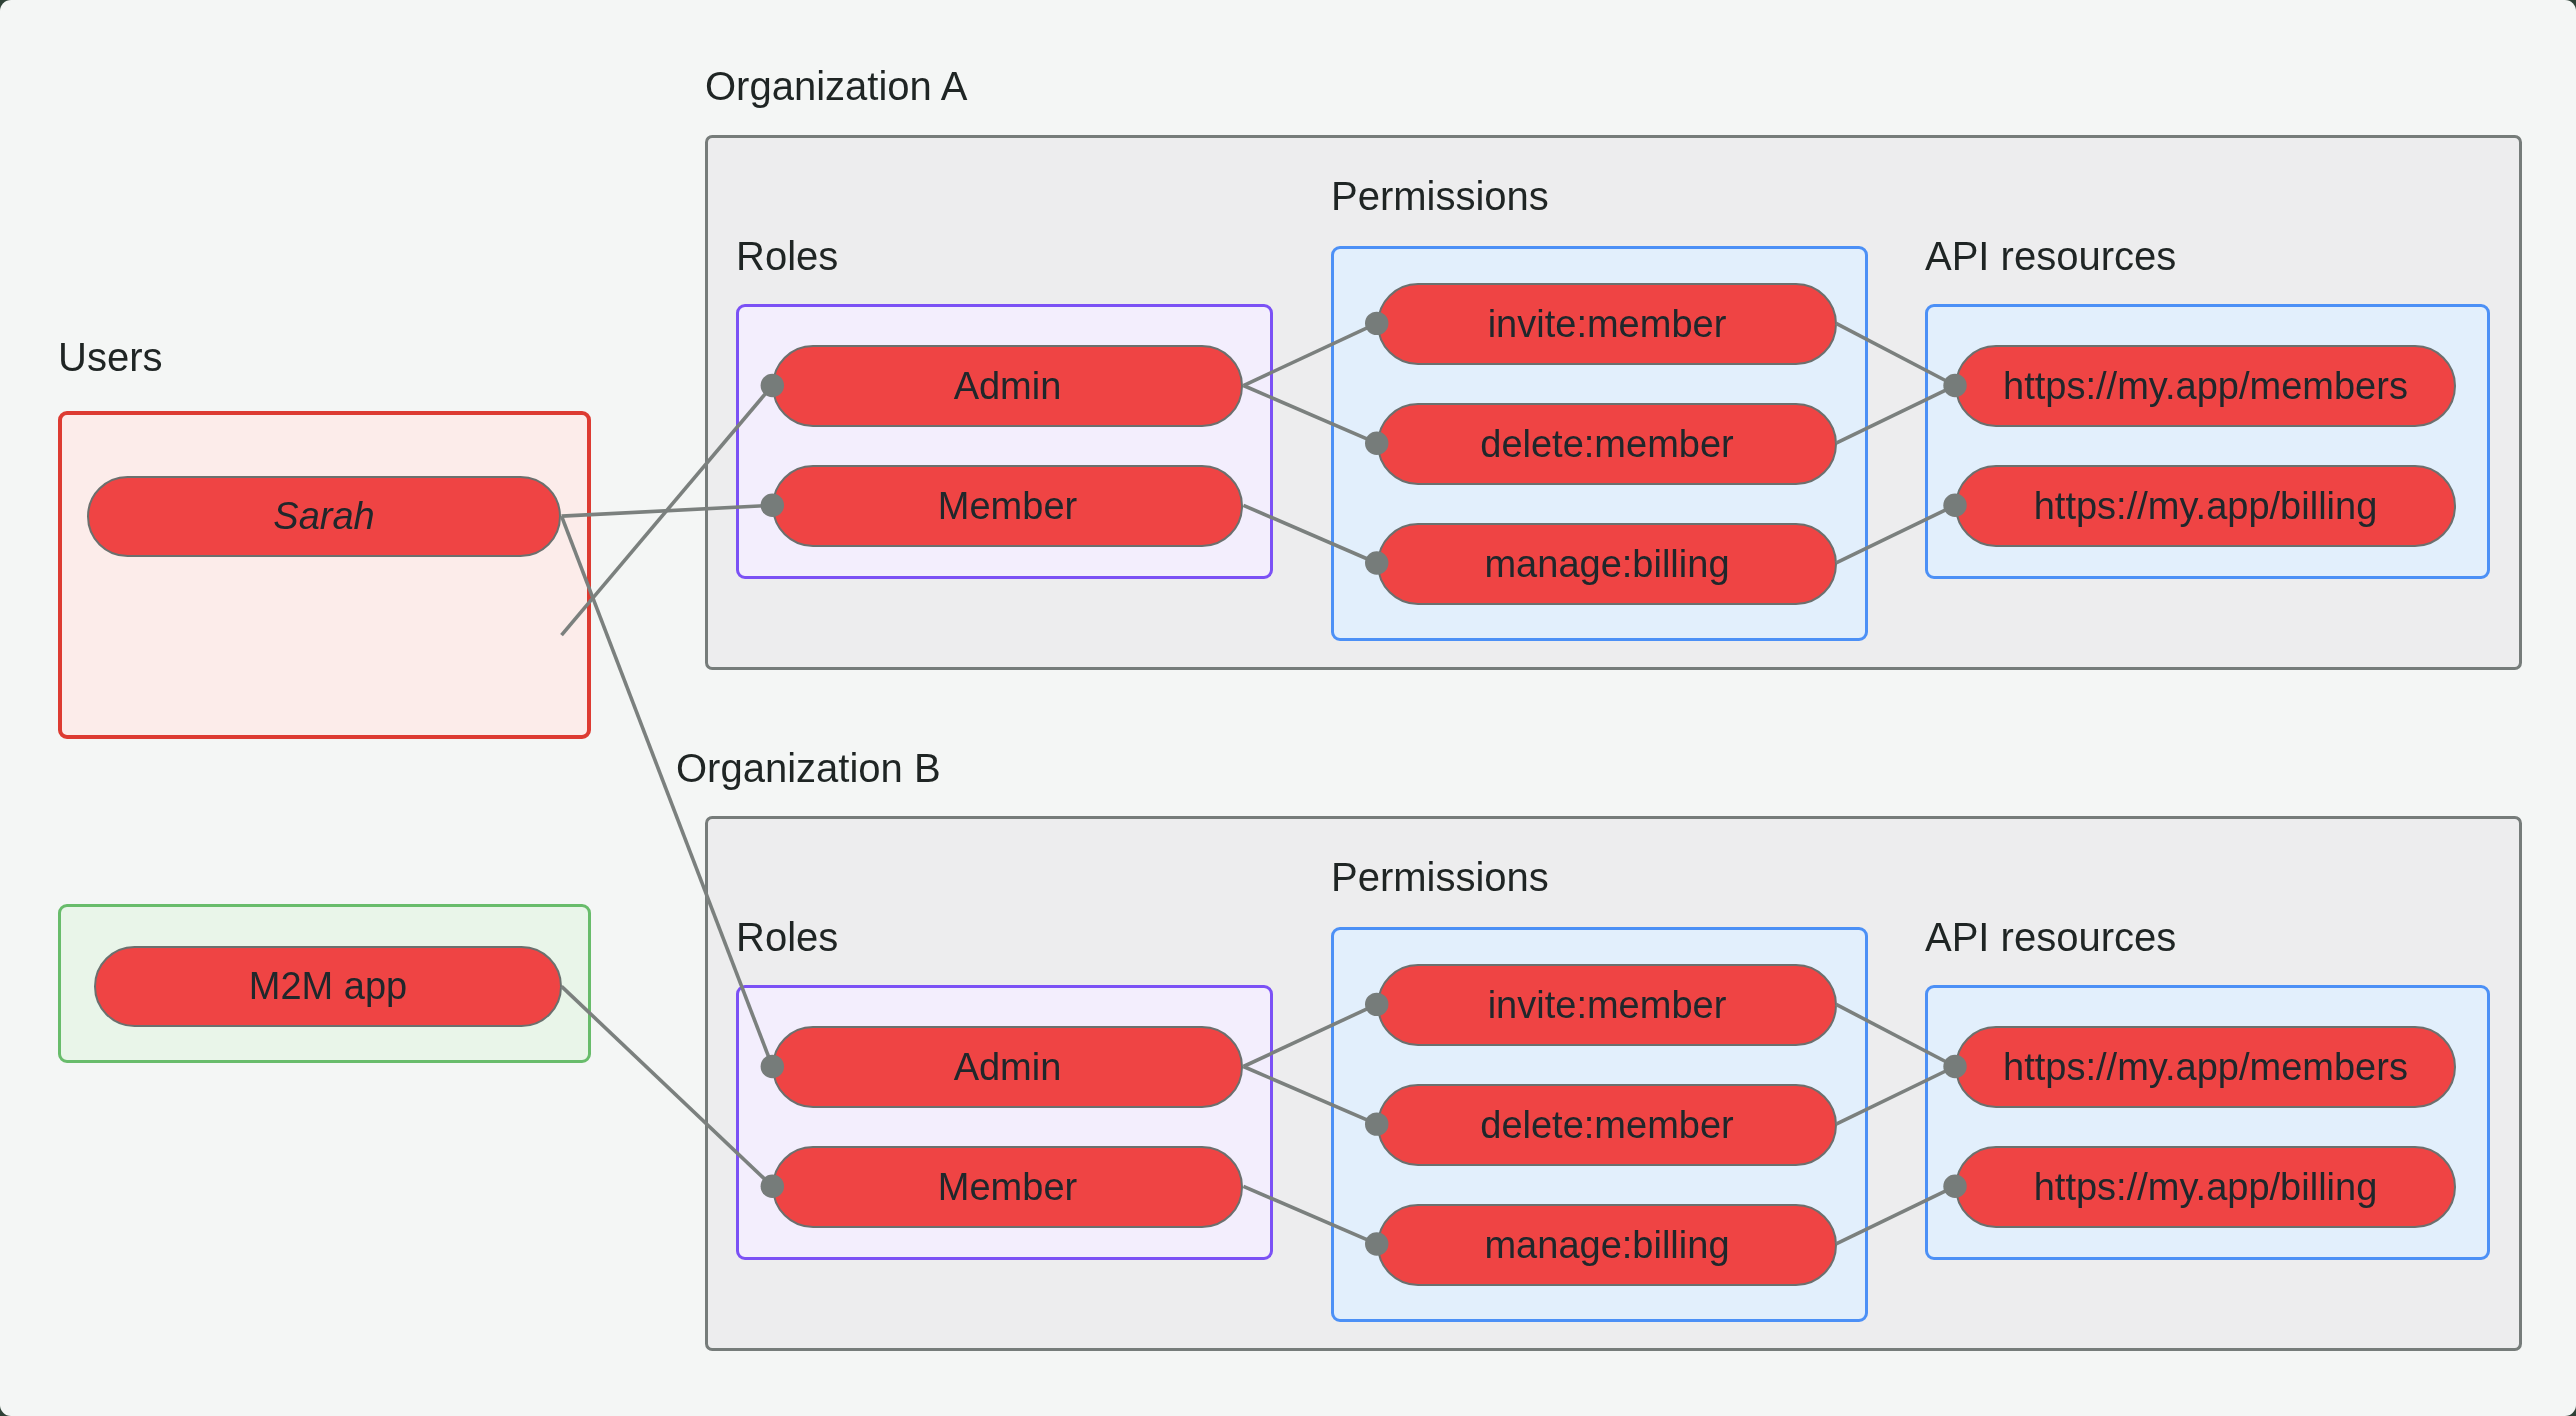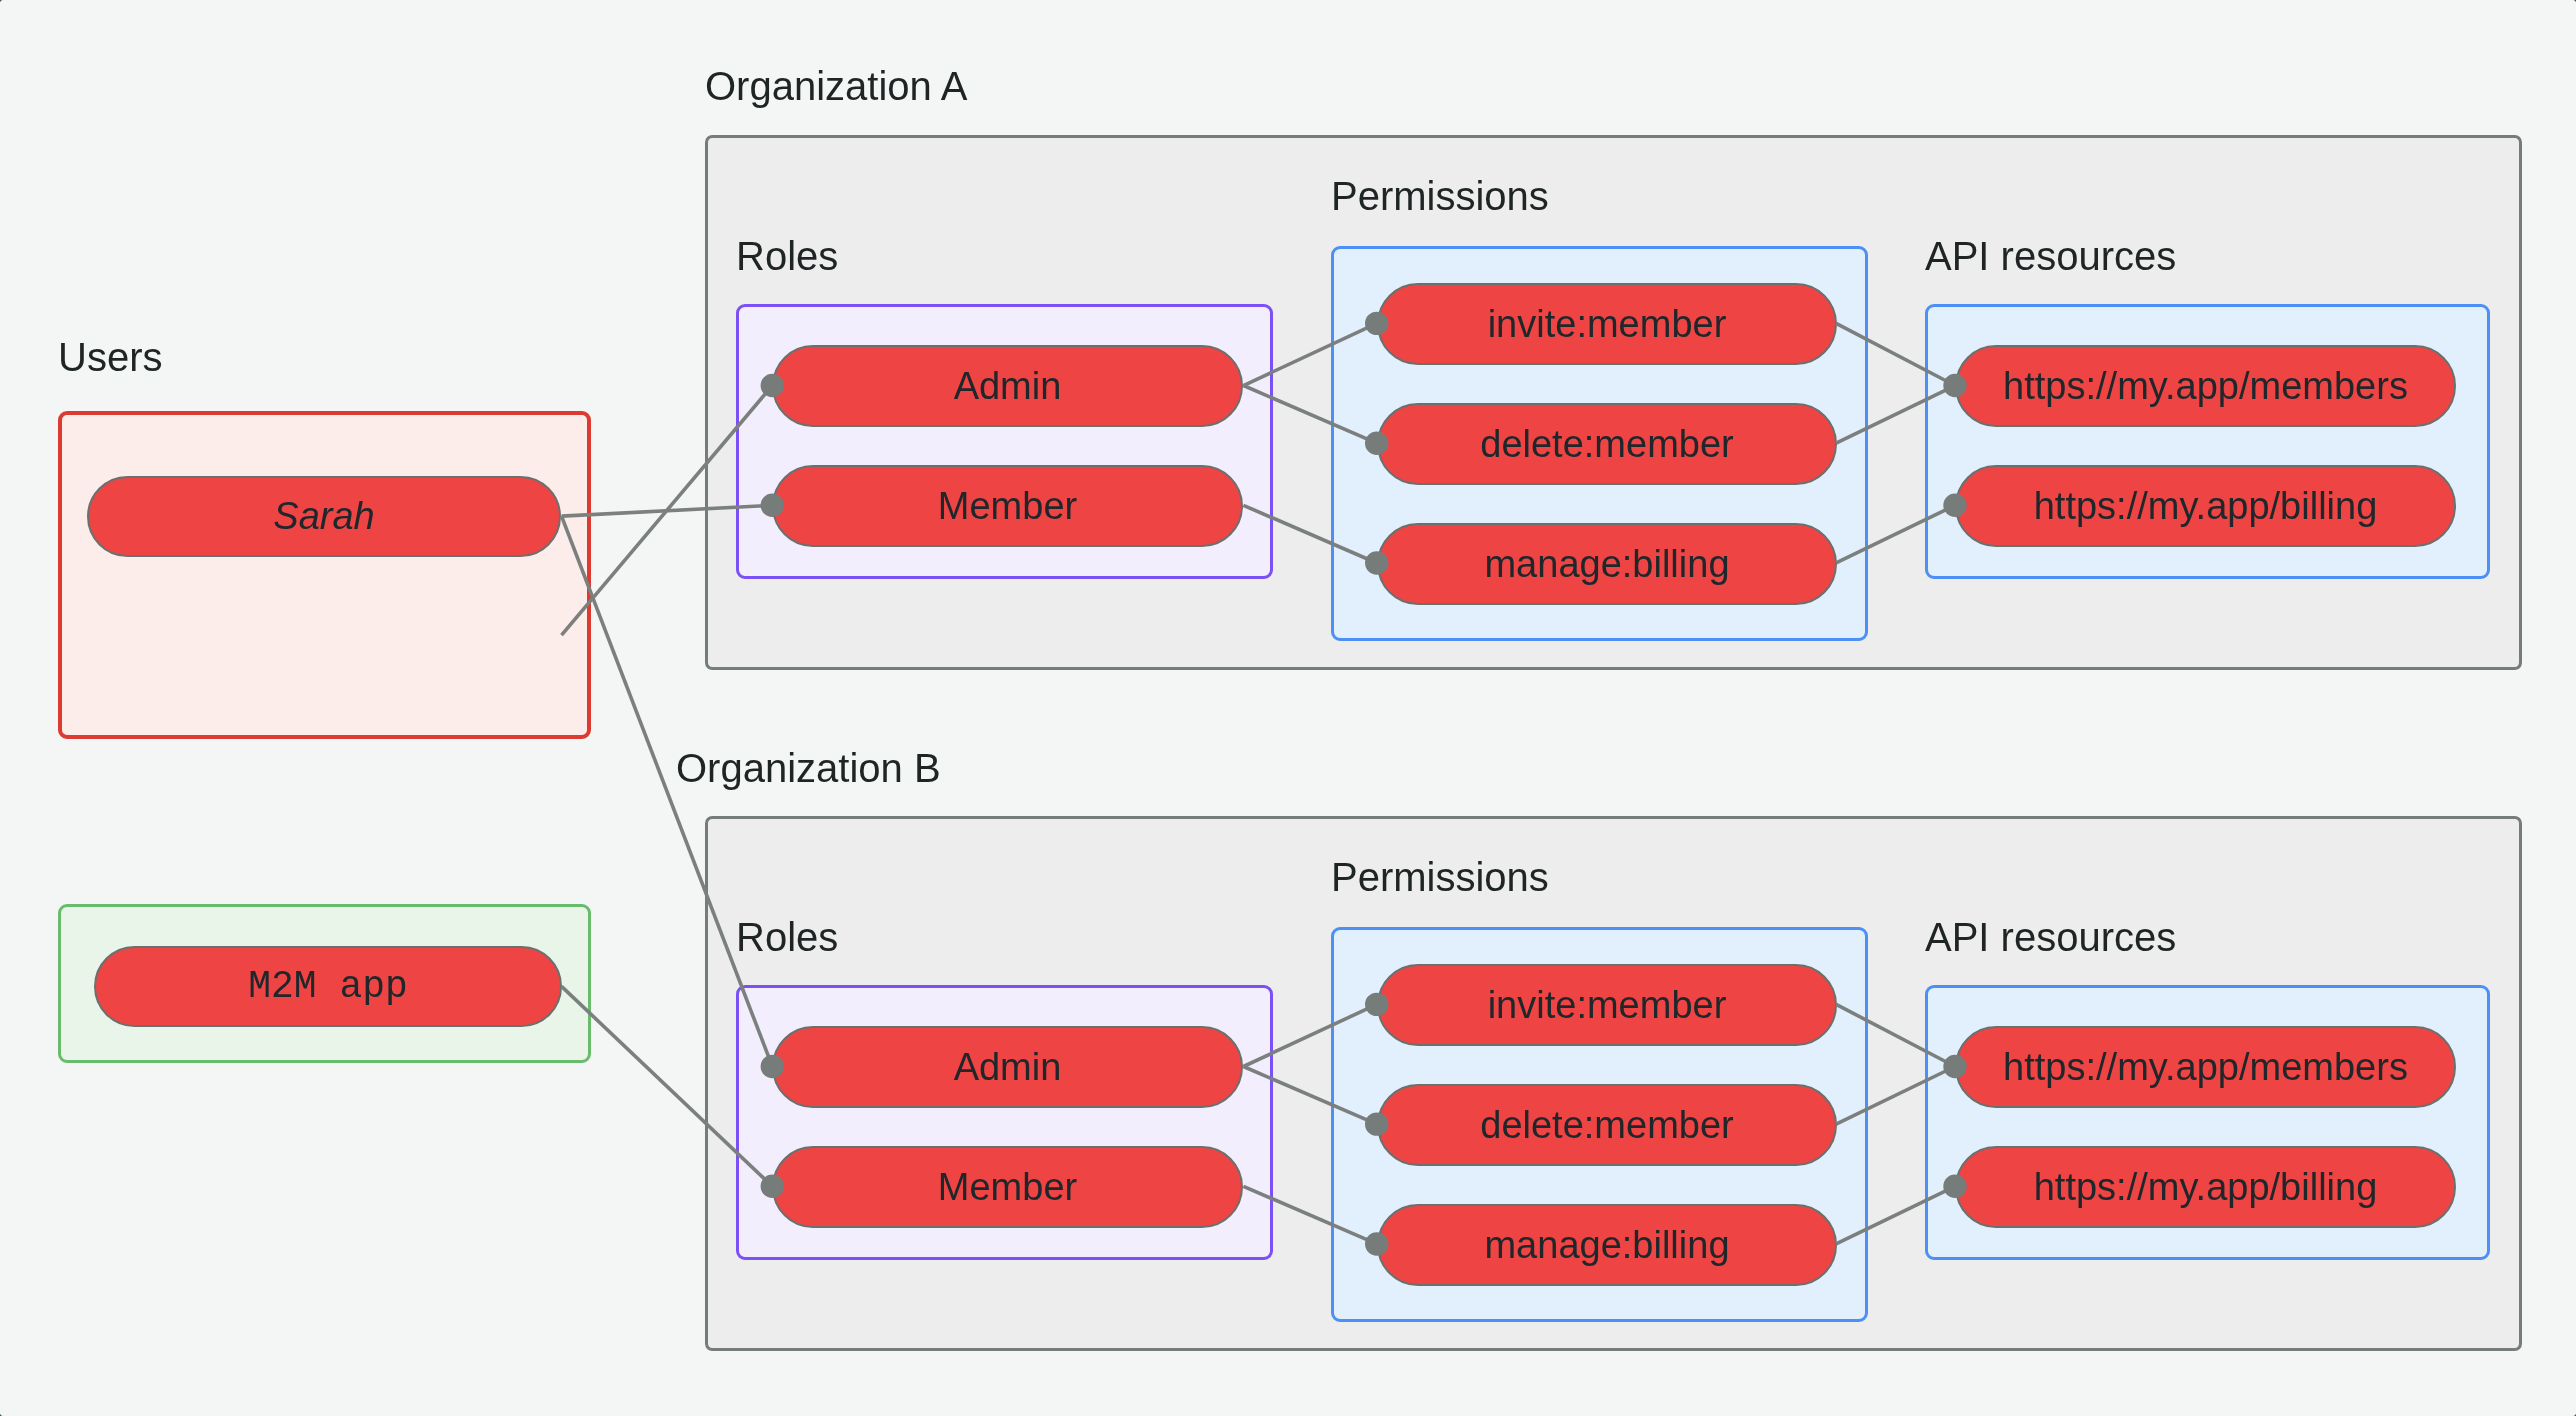--- a/index.html
+++ b/index.html
@@ -3,21 +3,21 @@
 <meta charset="utf-8">
 <style>
   html,body{margin:0;padding:0;}
   body{
     background:#2e4136;
     font-family:"Liberation Sans","DejaVu Sans",sans-serif;
     width:2576px;height:1416px;overflow:hidden;
   }
   .surface{
     position:relative;width:2576px;height:1416px;
-    background:#f4f6f5;border-radius:3px;overflow:hidden;
+    background:#f4f6f5;border-radius:11px;overflow:hidden;
     color:#1f2524;
   }
   .abs{position:absolute;box-sizing:border-box;}
   .section-label{
     font-size:40px;line-height:1.0;color:#1f2524;white-space:nowrap;
   }
   .org-box{
     background:#ededee;border:3.6px solid #767c7a;border-radius:7.2px;
   }
   .group-box{border-radius:9px;}
@@ -109,21 +109,21 @@
       <span>https://my.app/billing</span>
     </div>
 
   <div class="abs section-label" style="left:58px;top:337px;">Users</div>
   <div class="abs group-box users-box" style="left:58px;top:411px;width:533px;height:328px;"></div>
   <div class="abs pill" style="left:87px;top:476px;width:474px;height:81px;font-style:italic;">
       <span>Sarah</span>
     </div>
 
   <div class="abs group-box m2m-box" style="left:58px;top:904px;width:533px;height:159px;"></div>
-  <div class="abs pill" style="left:94px;top:946px;width:468px;height:81px;font-family:Liberation Mono, monospace;">
+  <div class="abs pill" style="left:94px;top:946px;width:468px;height:81px;">
       <span>M2M app</span>
     </div>
 
   <svg class="edges" width="2576" height="1416" viewBox="0 0 2859 1572">
 
     <line class="edge-line" x1="623" y1="573" x2="857" y2="561"></line>
     <line class="edge-line" x1="623" y1="705" x2="857" y2="428"></line>
     <line class="edge-line" x1="623" y1="573" x2="857" y2="1184"></line>
     <line class="edge-line" x1="623" y1="1095" x2="857" y2="1317"></line>
 

